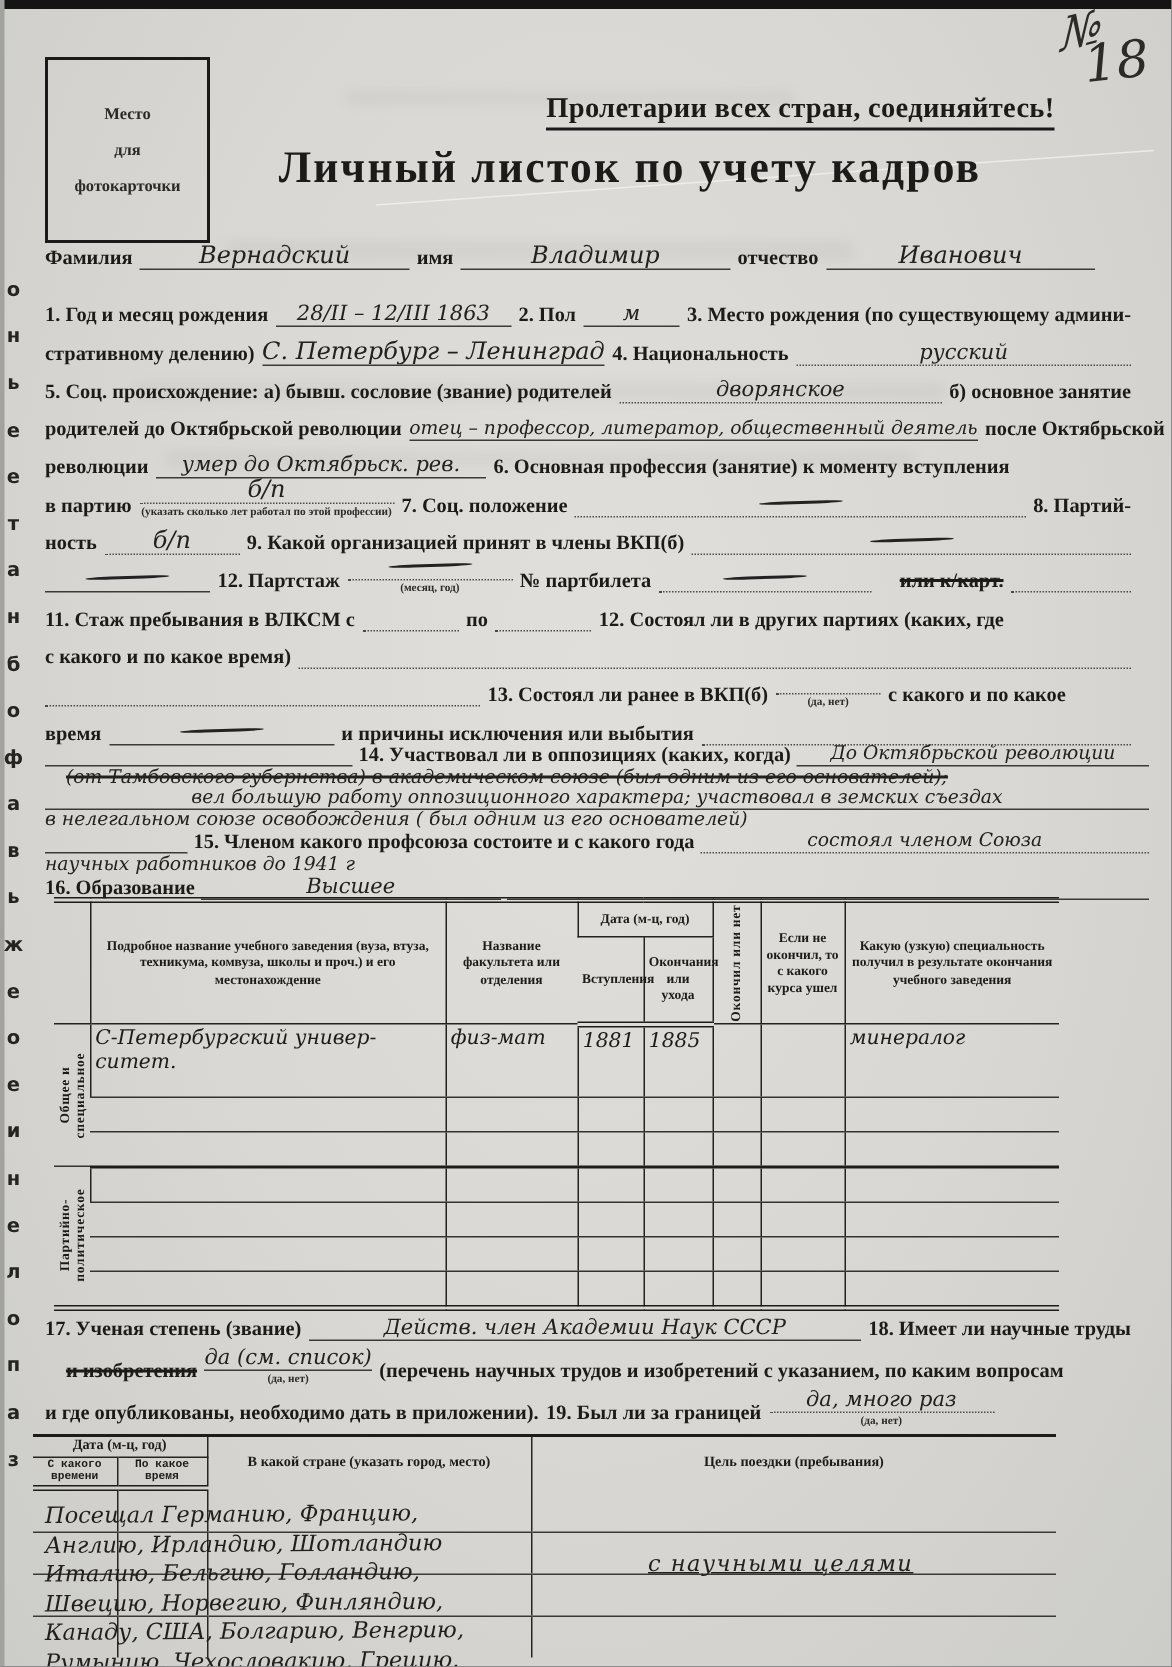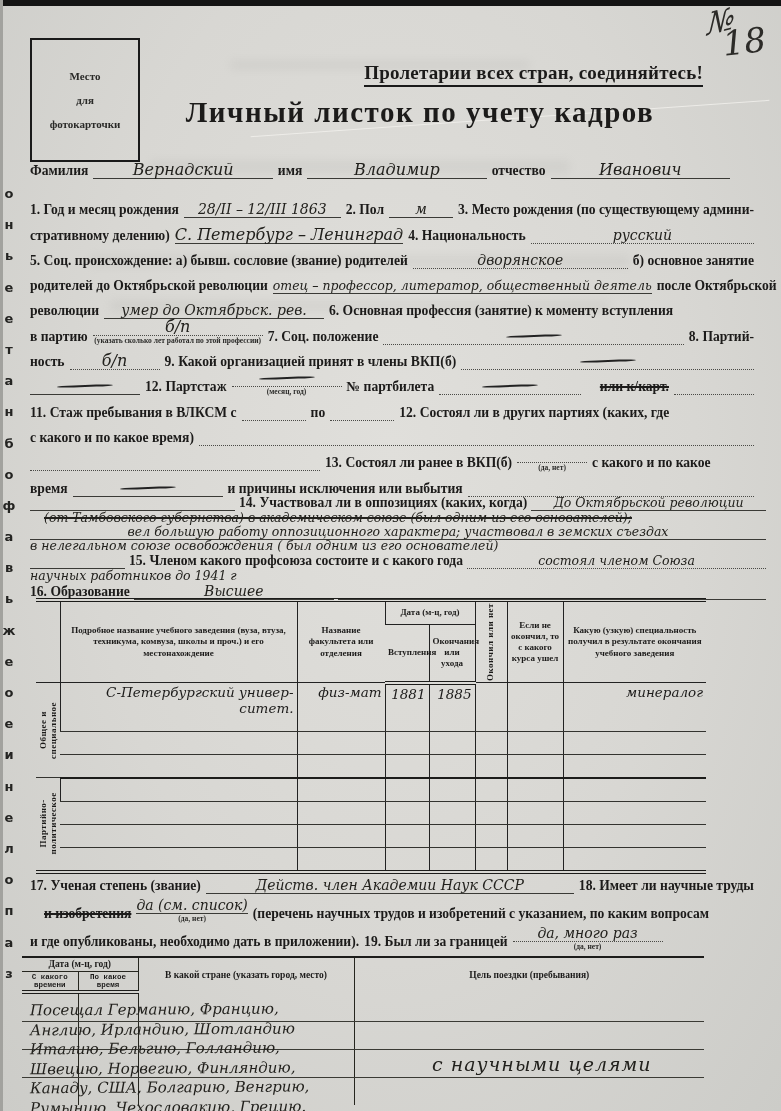--- a/index.html
+++ b/index.html
@@ -27,21 +27,21 @@
          font-size:29px;font-weight:bold;letter-spacing:1.5px;transform:scaleY(1.04);}
 
   
   .mletters{position:absolute;left:2px;top:186px;width:14px;text-align:center;}
   .mletters span{display:block;height:31.2px;font-family:"DejaVu Sans",sans-serif;font-weight:bold;
                  font-size:13px;color:#242422;filter:blur(.4px);}
 
   
   .pt{font-weight:bold;font-size:13.6px;white-space:nowrap;}
   .sm{font-weight:bold;font-size:7.5px;white-space:nowrap;color:#2b2b29;}
-  .hw{font-family:"DejaVu Serif",serif;font-style:italic;font-weight:normal;color:#22211d;white-space:nowrap;}
+  .hw{font-family:"DejaVu Serif",serif;font-style:italic;font-weight:normal;color:#22211d;white-space:nowrap;margin-top:33px;}
   .big{font-size:16px;}
   .med{font-size:14px;}
   .dense{font-size:12.5px;}
   .st{text-decoration:line-through;text-decoration-thickness:1.5px;padding-left:14px;}
   .line{display:flex;align-items:flex-end;column-gap:5px;}
   .fill{flex:1;border-bottom:1px dotted #4a4a46;text-align:center;line-height:1;}
   .fills{flex:1;border-bottom:1px solid #3a3a36;text-align:center;line-height:1;}
   .short{flex:0 0 64px;}
   .dash{display:inline-block;width:56px;height:2px;background:#222;border-radius:60%/100%;
         transform:rotate(-2deg);margin:0 2px 4px 2px;}
@@ -52,21 +52,21 @@
   .fa{position:absolute;left:30px;top:193px;width:724px;}
   .fa .line{height:25.3px;}
   .fb{position:absolute;left:30px;top:494px;width:736px;}
   .fb .line{column-gap:4px;}
   .fc{position:absolute;left:30px;top:866px;width:724px;}
   .fc .line{height:28px;}
 
   
   .edu{position:absolute;left:36px;top:598px;width:670px;border-collapse:collapse;table-layout:fixed;
        border-top:4px double #1c1c1a;border-bottom:4px double #1c1c1a;}
-  .edu td{border-left:1.3px solid #222;padding:1px 3px;vertical-align:middle;text-align:right;}
+  .edu td{border-left:1.3px solid #222;padding:1px 3px;vertical-align:middle;}
   .edu td:first-child{border-left:none;}
   .edu .h td{font-weight:bold;font-size:9px;text-align:center;line-height:1.25;border-bottom:1px solid #222;}
   .edu .hdr-bot td{border-bottom:4px double #1c1c1a;}
   .edu .brow td{border-bottom:1px solid #33332f;height:20px;}
   .edu .tall td{height:44px;vertical-align:top;}
   .edu .gsep td{border-bottom:2.2px solid #1c1c1a;}
   .vtext{writing-mode:vertical-rl;transform:rotate(180deg);font-weight:bold;font-size:9px;
          letter-spacing:.5px;margin:0 auto;text-align:center;line-height:1.1;}
   .edu .hwcell{font-family:"DejaVu Serif",serif;font-style:italic;font-size:13.5px;white-space:normal;}
   .edu .gcell{text-align:center;}
@@ -76,21 +76,21 @@
         border-top:2px solid #1c1c1a;}
   .trav td{border-left:1.2px solid #26261f;padding:1px 3px;vertical-align:middle;}
   .trav td:first-child{border-left:none;}
   .trav .h td{font-weight:bold;font-size:9.5px;text-align:center;line-height:1.2;}
   .trav .h2 td{font-weight:bold;font-size:7.5px;text-align:center;border-top:1px solid #26261f;}
   .trav .hdr-bot td{border-bottom:4px double #1c1c1a;font-family:Liberation Mono, monospace;}
   .trav .brow td{border-bottom:1.2px solid #3a3a34;height:25px;}
   .trav-hw{position:absolute;left:30px;top:1000px;width:380px;}
   .trav-hw div{font-family:"DejaVu Serif",serif;font-style:italic;font-size:15px;color:#201f1b;
                height:19.5px;white-space:nowrap;transform:rotate(-.4deg);}
-  .trav-purpose{position:absolute;left:432px;top:1053px;font-size:19px;letter-spacing:1px;}
+  .trav-purpose{position:absolute;left:432px;top:1000px;font-size:15px;letter-spacing:1px;text-decoration:underline;}
 </style>
 </head>
 <body>
 
 <div class="page">
   <div class="edge-top"></div>
   <div class="edge-left"></div>
   <div class="scratch"></div>
   <div class="ghost" style="left:150px;top:160px;width:420px;height:14px;"></div>
   <div class="ghost" style="left:90px;top:255px;width:540px;height:12px;"></div>

